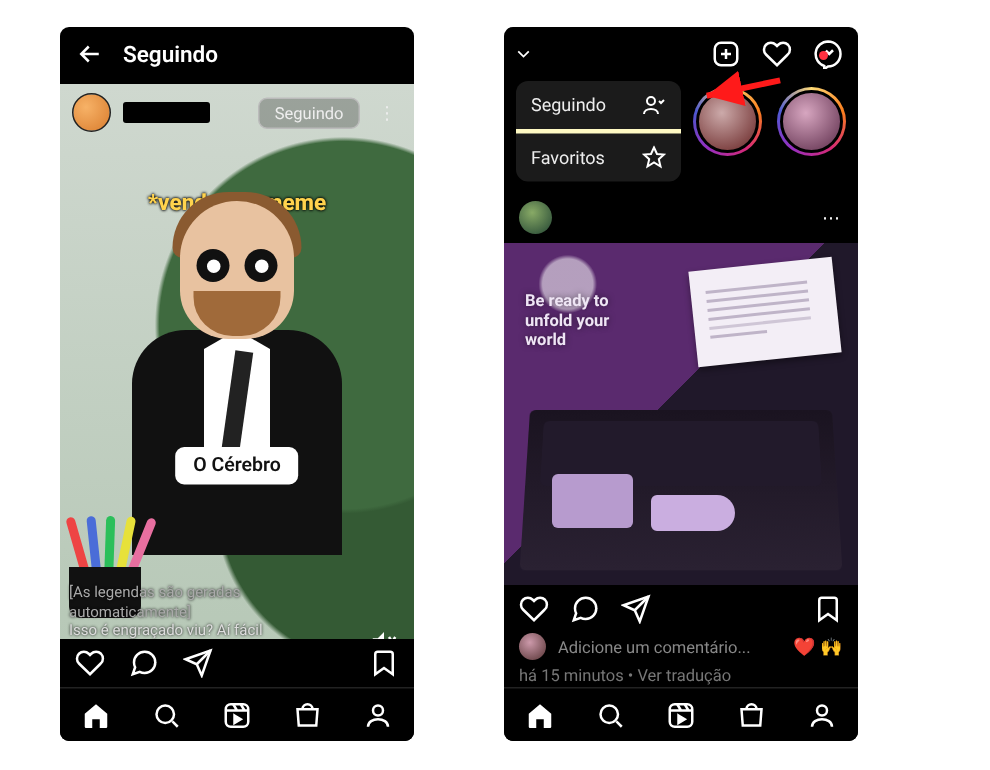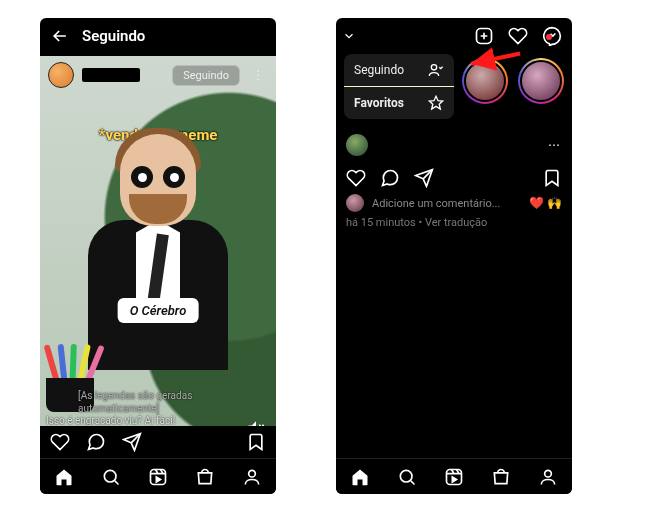--- a/index.html
+++ b/index.html
@@ -106,28 +106,28 @@
   .more-dots { color: #eee; padding: 0 4px; }
 
   .meme-text {
     position: absolute; top: 70px; left: 0; right: 0; text-align: center;
     font-weight: 800; font-size: 15px; color: #ffd34d;
     text-shadow: 0 0 2px #000, 0 0 2px #000;
   }
   .tag-chip {
     position: absolute; top: 242px; left: 50%; transform: translateX(-50%);
     background: #fff; color: #111; padding: 5px 12px; border-radius: 6px;
-    font-weight: 600; font-size: 13px; font-style: italic;
+    font-weight: 600; font-size: 13px;
   }
   .caption-box {
     position: absolute; left: 6px; right: 40px; bottom: 18px;
     color: #ddd; font-size: 10px; line-height: 1.25;
     text-shadow: 0 0 2px #000;
   }
-  .caption-box .auto { color: #aaa; margin-left: 32px; }
+  .caption-box .auto { color: #aaa; }
   .mute-icon {
     position: absolute; right: 10px; bottom: 20px; color: #e5e5e5;
   }
   
   .actions {
     position: absolute; left: 0; right: 0; bottom: 36px; height: 32px;
     display: flex; align-items: center; gap: 16px; padding: 0 10px;
     background: #000;
   }
   .actions .spacer { flex: 1; }
@@ -154,21 +154,21 @@
 
   .dropdown {
     position: absolute; top: 36px; left: 8px; width: 110px;
     background: #1b1b1b; border-radius: 8px; overflow: hidden;
     box-shadow: 0 4px 12px rgba(0,0,0,.6); z-index: 4;
   }
   .dd-item {
     display: flex; align-items: center; justify-content: space-between;
     padding: 8px 10px; font-size: 12px; color: #eee;
   }
-  .dd-item + .dd-item { border-top: 1px solid #fef9c3; font-weight: bold; }
+  .dd-item + .dd-item { border-top: 3px solid #fef9c3; }
 
   .arrow-annot {
     position: absolute; top: 20px; left: 130px; z-index: 5;
     transform: rotate(25deg);
   }
 
   .stories {
     position: absolute; top: 36px; left: 0; right: 0; height: 70px;
     display: flex; align-items: flex-start; gap: 10px; padding: 4px 8px 0 126px;
   }
@@ -466,20 +466,27 @@
 
     </div>
 
     <div class="feed">
       <div class="post-head">
         <div class="avatar-xs"></div>
         <div style="flex:1"></div>
         <span style="letter-spacing:2px">⋯</span>
       </div>
 
+      <div class="post-img">
+        <div class="doc"></div>
+        <div class="doc-title">Be ready to unfold your world</div>
+        <div class="box"></div>
+        <div class="card"></div>
+        <div class="tag"></div>
+      </div>
 
       <div class="post-actions">
         <span class="icon">
             <svg viewBox="0 0 24 24" fill="none" stroke="currentColor" stroke-width="2">
               <path d="M20.8 4.6a5.5 5.5 0 0 0-7.8 0L12 5.6l-1-1a5.5 5.5 0 0 0-7.8 7.8l1 1L12 21l7.8-7.8 1-1a5.5 5.5 0 0 0 0-7.6z"></path>
             </svg>
           </span>
         <span class="icon">
             <svg viewBox="0 0 24 24" fill="none" stroke="currentColor" stroke-width="2">
               <path d="M21 11.5a8.38 8.38 0 0 1-8.5 8.5 8.5 8.5 0 0 1-3.9-.9L3 21l1.9-5.6A8.38 8.38 0 0 1 4 11.5 8.5 8.5 0 0 1 12.5 3 8.38 8.38 0 0 1 21 11.5z"></path>

